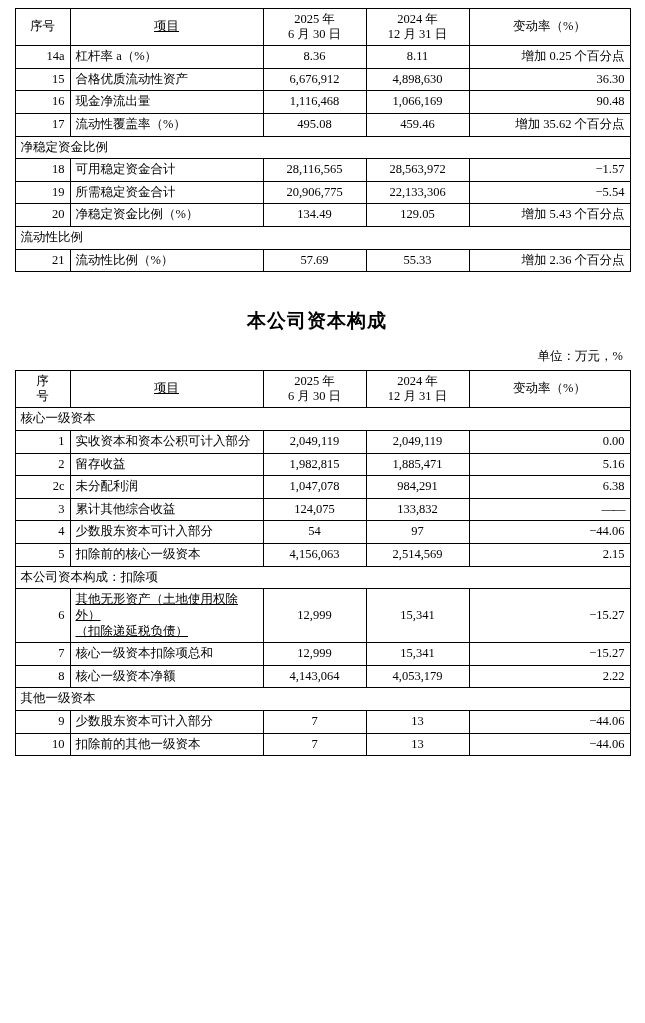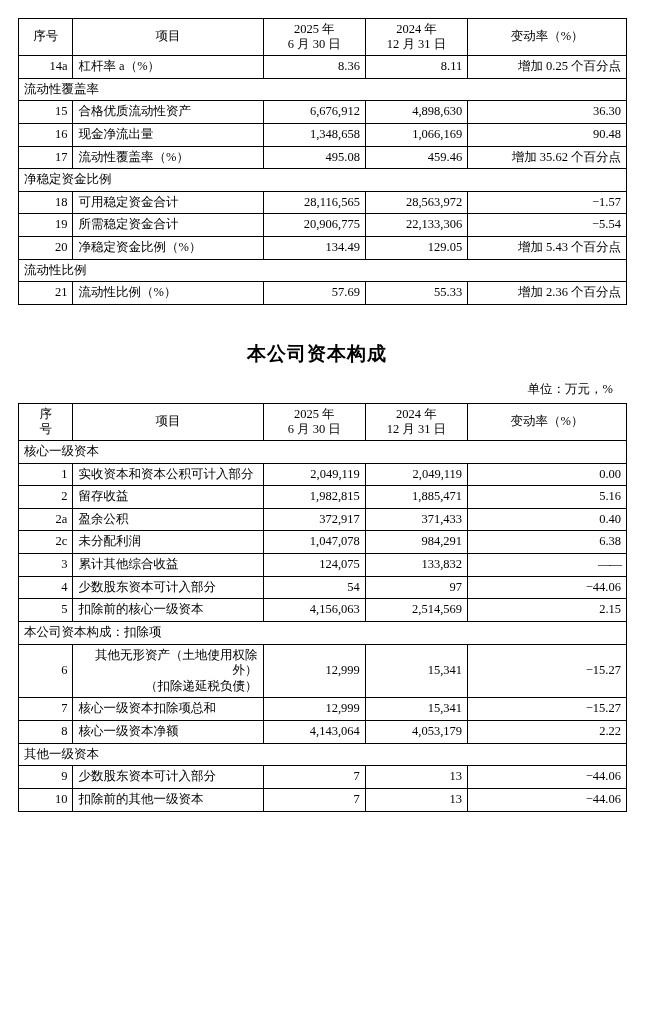--- a/index.html
+++ b/index.html
@@ -10,21 +10,21 @@
   body {
     width: 645px;
     height: 1023px;
     font-family: "Liberation Serif", "DejaVu Serif", serif;
     color: #000000;
     position: relative;
     overflow: hidden;
   }
   .page {
     width: 645px;
-    padding: 18px;
+    padding: 8px;
     box-sizing: border-box;
     border-radius: 11px;
   }
   table.fin {
     border-collapse: collapse;
     table-layout: fixed;
     font-size: 12.5px;
     margin: 0 auto;
   }
   table.fin td, table.fin th {
@@ -39,47 +39,48 @@
     font-weight: bold;
     font-size: 12.5px;
     padding: 4px 3px;
   }
   .hdr .two-line {
     line-height: 1.2;
     margin-top: 27px;
   }
   .c-no   { width: 44px;  text-align: right; }
   .c-item { width: 182px; text-align: left; padding-left: 10px; }
-  .c-val  { width: 92px;  text-align: right; padding-right: 6px; }
+  .c-val  { width: 92px;  text-align: center; padding-right: 6px; }
   .c-chg  { width: 150px; text-align: right; padding-right: 8px; }
   .section td {
     text-align: left;
     font-weight: bold;
     padding-left: 6px;
   }
-  .item-center { text-align: center; padding-left: 0; }
+  .item-center { text-align: center; padding-left: 0; text-decoration: underline; }
   .num { font-family: "Liberation Serif", serif; }
   .dash { text-align: right; padding-right: 22px; letter-spacing: -1px; }
 
   .title2 {
     text-align: center;
     font-size: 19px;
     font-weight: bold;
     margin: 36px 11px 0 0;
     letter-spacing: 1px;
   }
   .unit {
     text-align: right;
     font-size: 12.5px;
     margin: 14px 14px 5px 0;
   }
   .two-rows {
     line-height: 1.45;
-    text-align: right;
+    text-align: left;
     padding-left: 10px;
+    text-decoration: underline;
   }
 </style>
 </head>
 <body>
 
 <div class="page">
 
   <table class="fin" id="t1">
     <tbody>
         <tr class="hdr">
@@ -95,34 +96,31 @@
           </td>
           <td class="c-chg">变动率（%）</td>
         </tr>
         <tr>
           <td class="c-no">14a</td>
           <td class="c-item">杠杆率 a（%）</td>
           <td class="c-val num">8.36</td>
           <td class="c-val num">8.11</td>
           <td class="c-chg num">增加 0.25 个百分点</td>
         </tr>
-        <tr class="section">
-          <td colspan="5">流动性覆盖率</td>
-        </tr>
         <tr>
           <td class="c-no">15</td>
           <td class="c-item">合格优质流动性资产</td>
           <td class="c-val num">6,676,912</td>
           <td class="c-val num">4,898,630</td>
           <td class="c-chg num">36.30</td>
         </tr>
         <tr>
           <td class="c-no">16</td>
           <td class="c-item">现金净流出量</td>
-          <td class="c-val num">1,348,658</td>
+          <td class="c-val num">1,116,468</td>
           <td class="c-val num">1,066,169</td>
           <td class="c-chg num">90.48</td>
         </tr>
         <tr>
           <td class="c-no">17</td>
           <td class="c-item">流动性覆盖率（%）</td>
           <td class="c-val num">495.08</td>
           <td class="c-val num">459.46</td>
           <td class="c-chg num">增加 35.62 个百分点</td>
         </tr>
@@ -195,27 +193,20 @@
           <td class="c-chg num">0.00</td>
         </tr>
         <tr>
           <td class="c-no">2</td>
           <td class="c-item">留存收益</td>
           <td class="c-val num">1,982,815</td>
           <td class="c-val num">1,885,471</td>
           <td class="c-chg num">5.16</td>
         </tr>
         <tr>
-          <td class="c-no">2a</td>
-          <td class="c-item">盈余公积</td>
-          <td class="c-val num">372,917</td>
-          <td class="c-val num">371,433</td>
-          <td class="c-chg num">0.40</td>
-        </tr>
-        <tr>
           <td class="c-no">2c</td>
           <td class="c-item">未分配利润</td>
           <td class="c-val num">1,047,078</td>
           <td class="c-val num">984,291</td>
           <td class="c-chg num">6.38</td>
         </tr>
         <tr>
           <td class="c-no">3</td>
           <td class="c-item">累计其他综合收益</td>
           <td class="c-val num">124,075</td>

